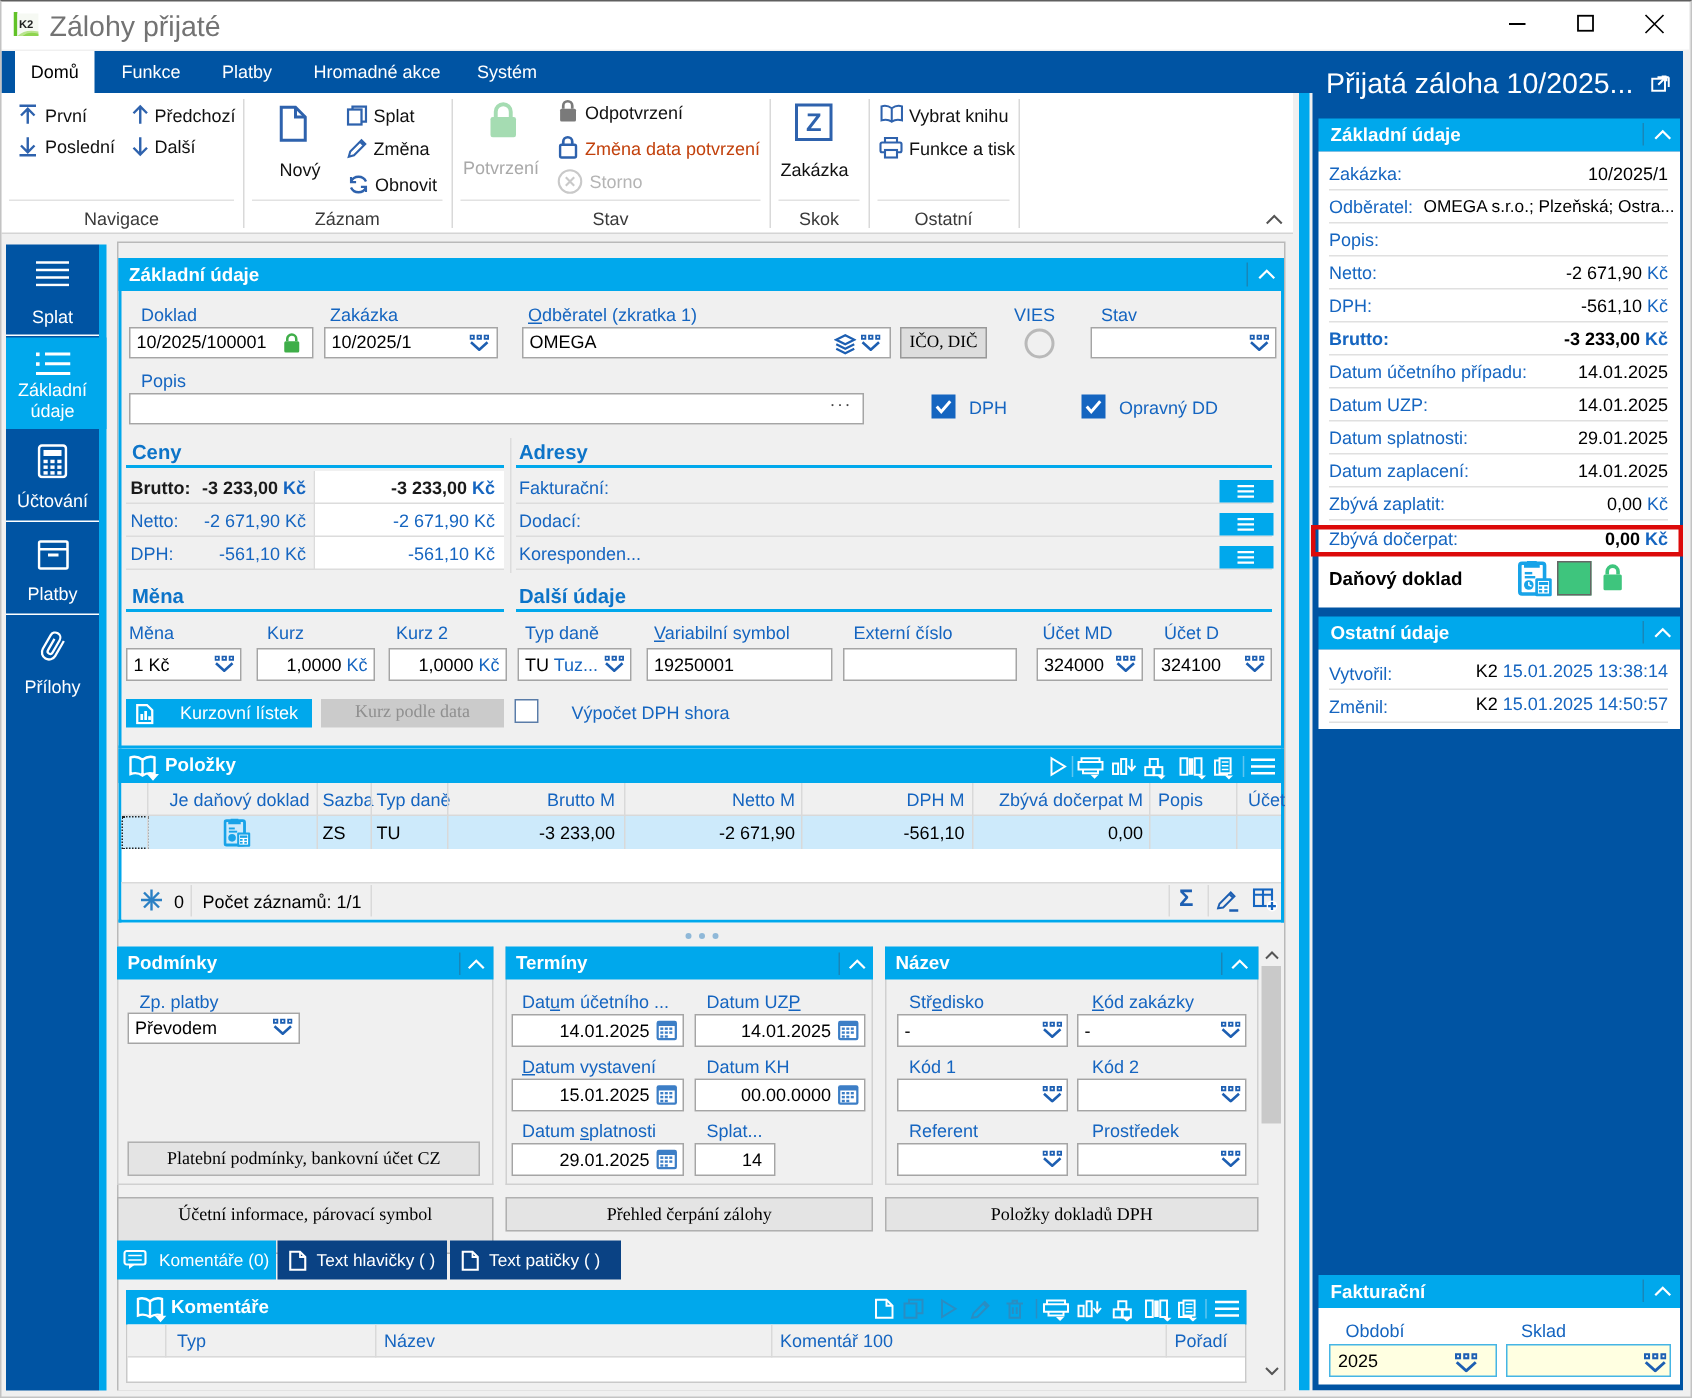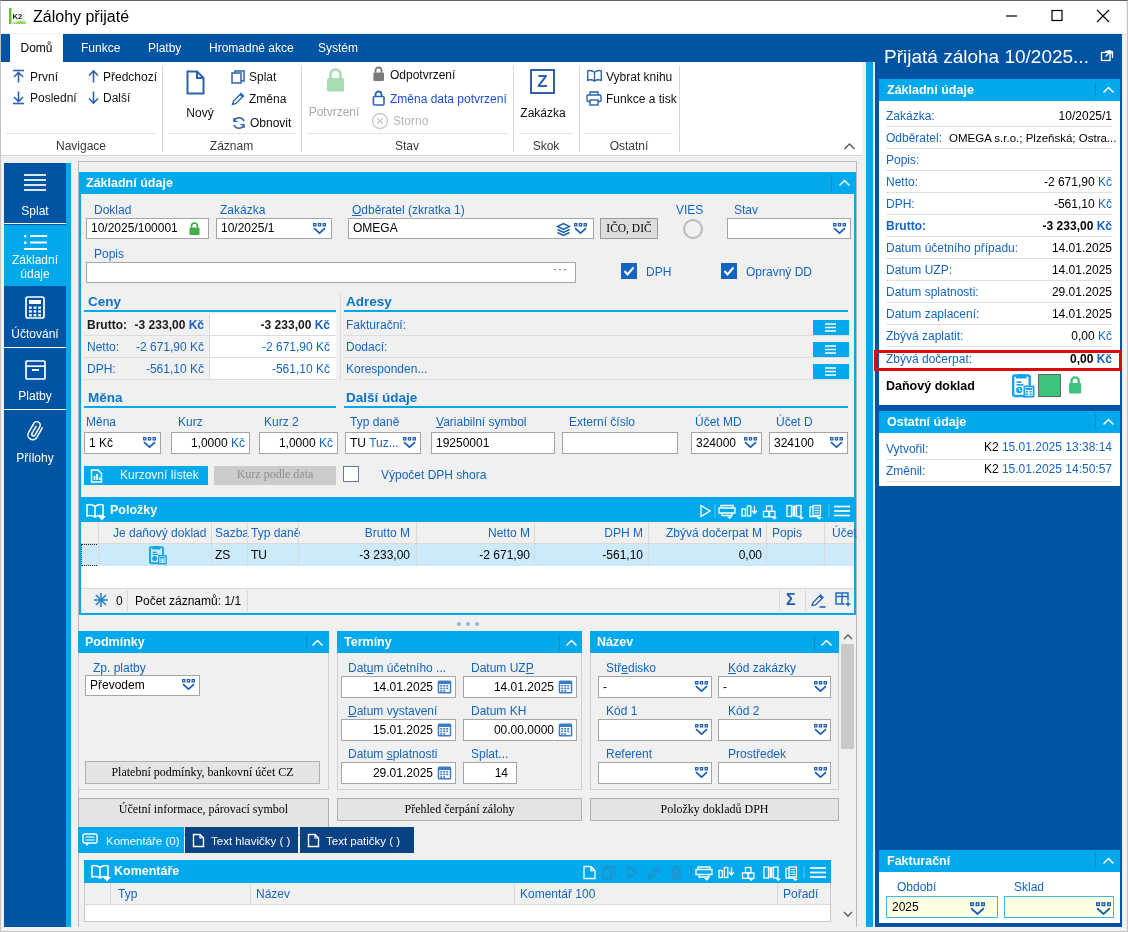--- a/index.html
+++ b/index.html
@@ -53,21 +53,21 @@
   <div class="abs" style="left:0;top:0;width:1126px;height:33px;background:#fff;"></div>
   <div class="abs" style="left:9px;top:8px;width:17px;height:17px;">
     <svg width="17" height="17" viewBox="0 0 17 17">
       <rect x="0" y="0" width="2.6" height="16" fill="#62c228"></rect>
       <rect x="2.6" y="1" width="14" height="15" fill="#f6f9f3"></rect>
       <path d="M2.6 16 Q8 11 16.6 13 L16.6 16 Z" fill="#b9e48e"></path>
       <path d="M6 16 Q10 12.5 16.6 14.5 L16.6 16 Z" fill="#8ed44f"></path>
       <text x="3.6" y="10.5" font-size="7.5" font-weight="bold" fill="#222" font-family="Liberation Sans">K2</text>
     </svg>
   </div>
-  <div class="abs" style="left:33px;top:8px;font-size:16px;color:#000000;">Zálohy přijaté</div>
+  <div class="abs" style="left:33px;top:8px;font-size:19px;color:#737373;">Zálohy přijaté</div>
 
   <svg class="abs" style="left:1006px;top:7px;" width="110" height="18" viewBox="0 0 110 18">
     <line x1="0" y1="9" x2="11" y2="9" stroke="#000" stroke-width="1.2"></line>
     <rect x="46" y="3.5" width="10" height="10" fill="none" stroke="#000" stroke-width="1.2"></rect>
     <path d="M91 3 L103 15 M103 3 L91 15" stroke="#000" stroke-width="1.1" fill="none"></path>
   </svg>
 
   <div class="abs" style="left:1px;top:34px;width:1121px;height:28px;background:#0054a3;"></div>
   <div class="abs" style="left:10px;top:34px;width:53px;height:28px;background:#fff;color:#000;font-size:12px;text-align:center;line-height:28px;">Domů</div>
   <div class="abs" style="left:81px;top:34px;width:40px;height:28px;color:#fff;font-size:12px;line-height:28px;">Funkce</div>
@@ -146,21 +146,21 @@
     <div class="abs" style="left:304px;top:105px;width:60px;text-align:center;font-size:12px;color:#a9a9a9;">Potvrzení</div>
     <svg class="abs" style="left:371px;top:66px;" width="15" height="16" viewBox="0 0 15 16">
         <path d="M4.5 6.5 L4.5 4.5 A3 3 0 0 1 10.5 4.5 L10.5 6.5" fill="none" stroke="#7a7a7a" stroke-width="1.8"></path>
         <rect x="2.4" y="6.5" width="10.6" height="8.5" rx="1" fill="#7a7a7a"></rect>
       </svg>
     <div class="abs" style="left:390px;top:68px;font-size:12px;color:#111;">Odpotvrzení</div>
     <svg class="abs" style="left:371px;top:90px;" width="15" height="16" viewBox="0 0 15 16">
         <path d="M4.5 6.5 L4.5 4.5 A3 3 0 0 1 10.5 4.5 L10.5 6.5" fill="none" stroke="#2e62ad" stroke-width="1.8"></path>
         <rect x="2.4" y="6.5" width="10.6" height="8.5" rx="1" fill="none" stroke="#2e62ad" stroke-width="1.6"></rect>
       </svg>
-    <div class="abs" style="left:390px;top:92px;font-size:12px;color:#1d4ed8;">Změna data potvrzení</div>
+    <div class="abs" style="left:390px;top:92px;font-size:12px;color:#c2410c;">Změna data potvrzení</div>
     <svg class="abs" style="left:371px;top:112px;" width="18" height="18" viewBox="0 0 18 18">
         <circle cx="9" cy="9" r="7.5" fill="none" stroke="#c9c9c9" stroke-width="1.4"></circle>
         <path d="M6.2 6.2 L11.8 11.8 M11.8 6.2 L6.2 11.8" stroke="#c9c9c9" stroke-width="1.4"></path>
       </svg>
     <div class="abs" style="left:393px;top:114px;font-size:12px;color:#b5b5b5;">Storno</div>
 
     <div class="abs" style="left:530px;top:69px;width:25px;height:25px;border:2px solid #2e62ad;background:#fff;color:#2e62ad;font-weight:bold;font-size:17px;text-align:center;line-height:21px;">Z</div>
     <div class="abs" style="left:513px;top:106px;width:60px;text-align:center;font-size:12px;color:#111;">Zakázka</div>
 
     <svg class="abs" style="left:586px;top:69px;" width="17" height="14" viewBox="0 0 20 16">

